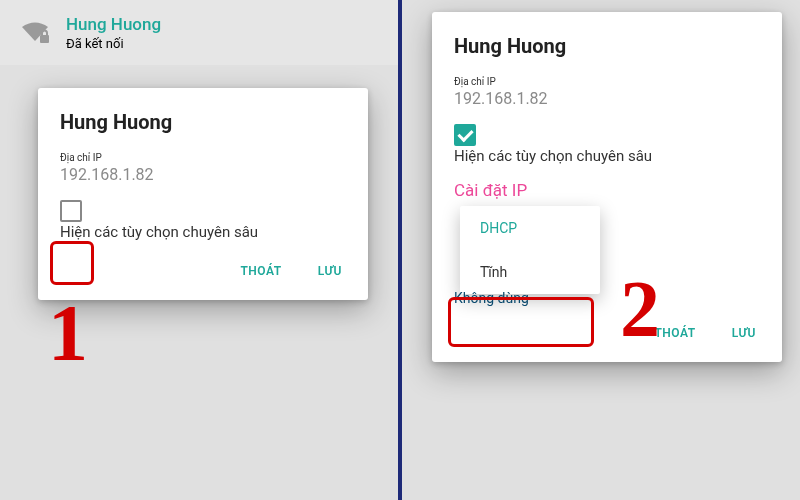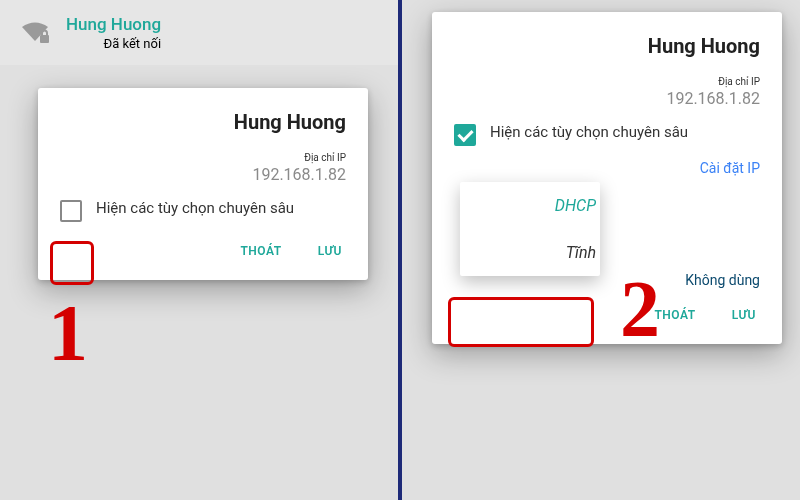--- a/index.html
+++ b/index.html
@@ -9,21 +9,20 @@
     width: 800px;
     height: 500px;
     overflow: hidden;
     position: relative;
   }
   .panel {
     position: absolute;
     top: 0;
     bottom: 0;
     background: #e0e0e0;
-    text-align: right;
   }
   .panel-left { left: 0; width: 398px; }
   .panel-right { left: 402px; width: 398px; }
   .vdivider {
     position: absolute;
     left: 398px;
     top: 0;
     width: 4px;
     height: 500px;
     background: #1e2a78;
@@ -72,20 +71,21 @@
   }
   .field-value {
     font-size: 16px;
     color: #8a8a8a;
     margin-bottom: 14px;
   }
   .checkrow {
     display: flex;
     align-items: flex-start;
     margin-bottom: 14px;
+    flex-direction: column;
   }
   .checkbox {
     width: 22px; height: 22px;
     border: 2px solid #888;
     border-radius: 2px;
     margin-right: 14px;
     flex-shrink: 0;
     position: relative;
     margin-top: 2px;
   }
@@ -101,36 +101,35 @@
     border: solid #fff;
     border-width: 0 3px 3px 0;
     transform: rotate(45deg);
   }
   .checkrow .lab {
     font-size: 15px;
     color: #333;
     line-height: 1.35;
   }
   .section-label {
-    font-size: 14px;
-    color: #3b82f6;
+    font-size: 17px;
+    color: #ec4899;
     margin-bottom: 6px;
   }
   .dropdown-menu {
     background: #fff;
     box-shadow: 0 6px 18px rgba(0,0,0,.25);
     border-radius: 2px;
     width: 140px;
     margin-left: 6px;
   }
   .dropdown-menu .item {
-    padding: 14px 4px;
-    font-size: 16px;
+    padding: 14px 20px;
+    font-size: 14px;
     color: #333;
-    font-style: italic;
   }
   .dropdown-menu .item.accent { color: #1fa89a; }
   .btnrow {
     display: flex;
     justify-content: flex-end;
     gap: 28px;
     margin-top: 12px;
   }
   .btn {
     font-size: 12px;

